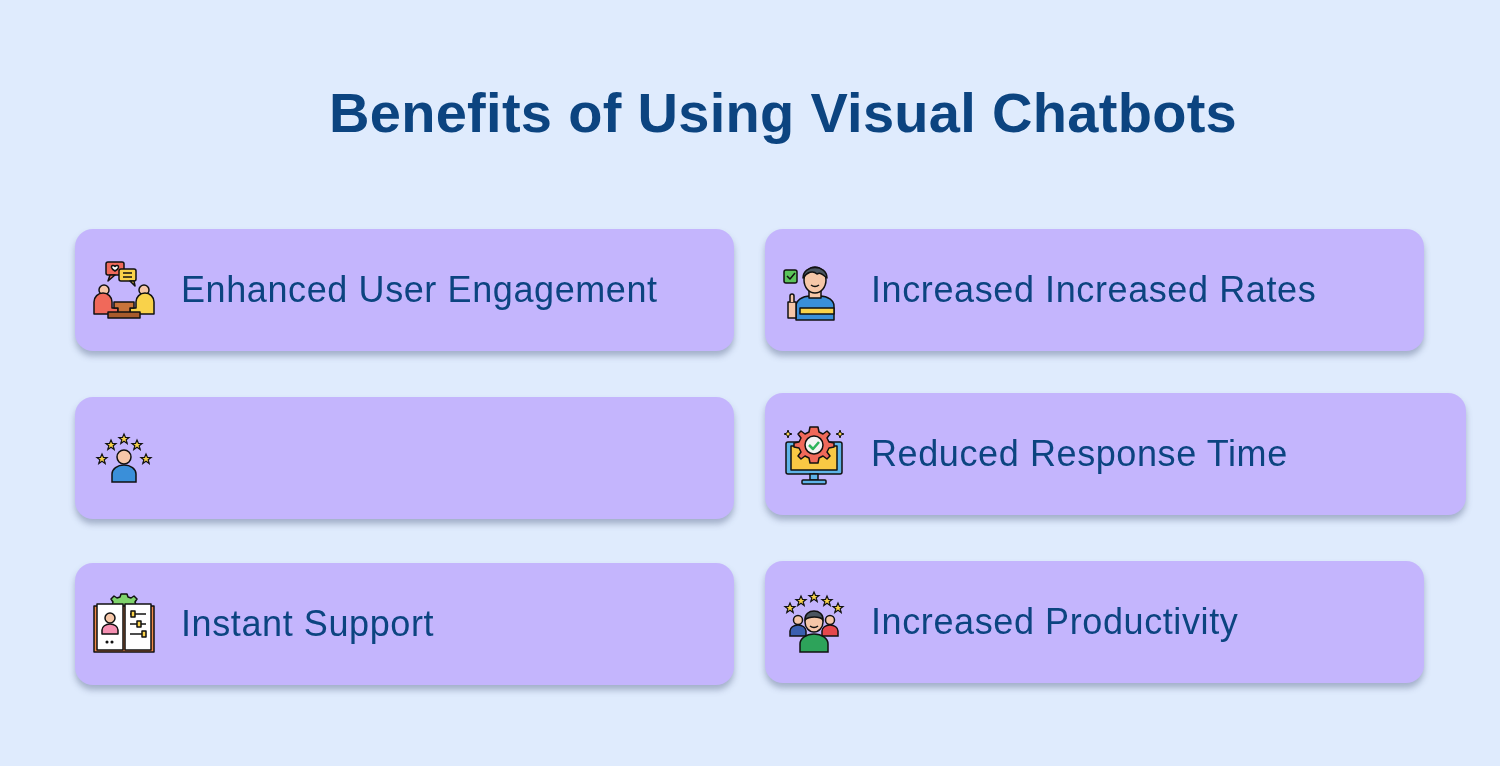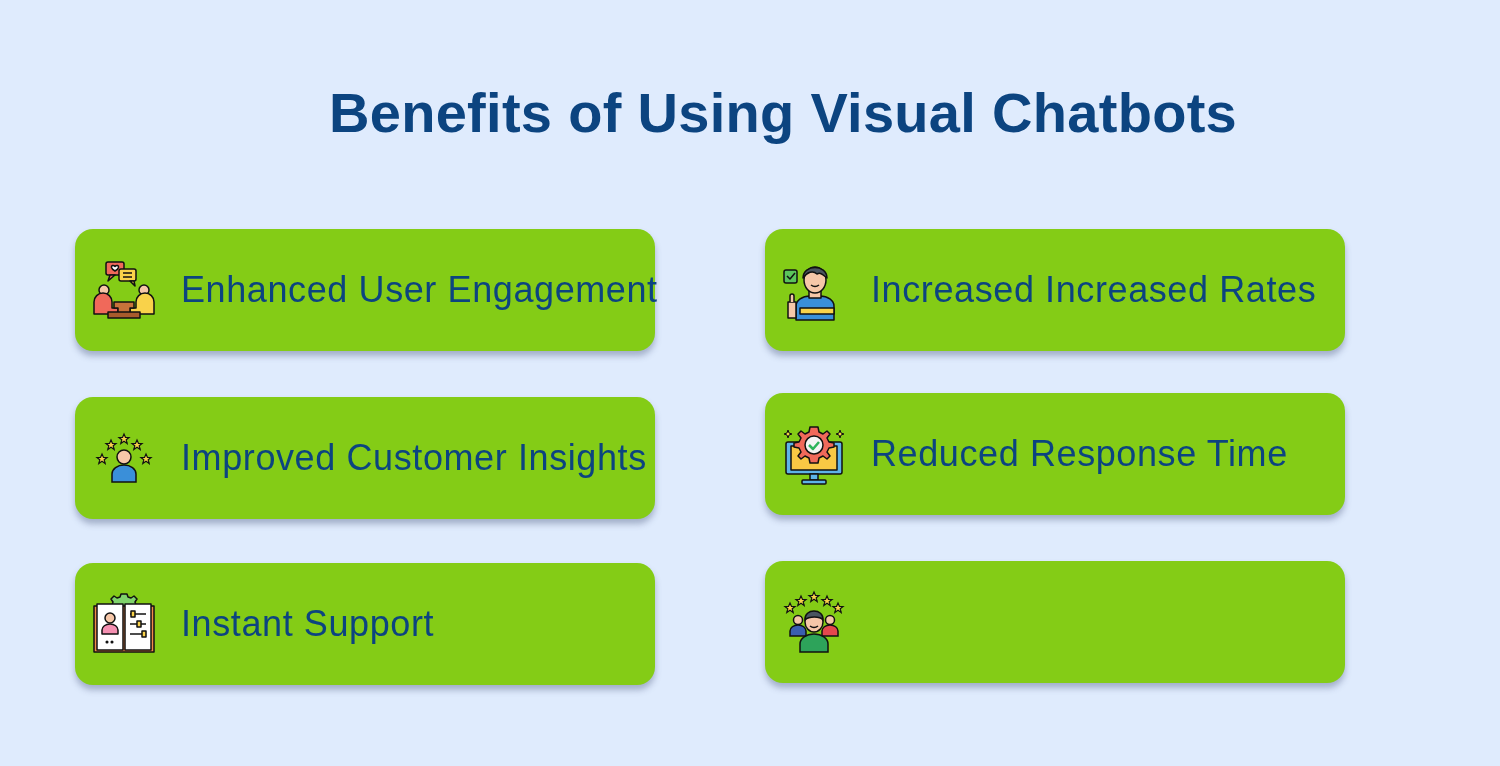--- a/index.html
+++ b/index.html
@@ -8,37 +8,37 @@
       background:#dfebfd;
       font-family:"Liberation Sans", "DejaVu Sans", sans-serif;
       position:relative;
     }
     .title {
       position:absolute; left:0; top:80px; width:1500px;
       text-align:center; font-size:56px; font-weight:bold;
       color:#0c4480; letter-spacing:0.3px;margin-left:33px;
     }
     .card {
-      position:absolute; width:580px; height:122px;
-      background:#84cc16; border-radius:18px;
+      position:absolute; width:659px; height:122px;
+      background:#c4b5fd; border-radius:18px;
       box-shadow: 0 5px 6px rgba(90,105,140,0.45);
       display:flex; align-items:center;
     }
     .card .icon {
       position:absolute; left:17px; top:50%; transform:translateY(-50%);
       width:64px; height:64px;
     }
     .card .label {
       position:absolute; left:106px; top:50%; transform:translateY(-50%);
       font-size:36px; color:#0c4480; letter-spacing:0.6px; white-space:nowrap;
     }
     #c1 { left:75px; top:229px; }
     #c2 { left:765px; top:229px; }
     #c3 { left:75px; top:397px; }
-    #c4 { left:765px; top:393px; }
+    #c4 { left:765px; top:393px;padding-left:42px; }
     #c5 { left:75px; top:563px;text-decoration:underline; }
     #c6 { left:765px; top:561px; }
   </style>
 </head>
 <body>
 
 <div class="title">Benefits of Using Visual Chatbots</div>
 
 <div class="card" id="c1">
   <div class="icon">
@@ -95,21 +95,20 @@
         <use href="#st" transform="translate(45 19)"></use>
         <use href="#st" transform="translate(10 33)"></use>
         <use href="#st" transform="translate(54 33)"></use>
       </g>
       <g stroke="#111" stroke-width="1.5">
         <circle cx="32" cy="31" r="7" fill="#f6c7a8"></circle>
         <path d="M20 56 v-8 a12 9 0 0 1 24 0 v8 z" fill="#3a8fd9"></path>
       </g>
     </svg>
   </div>
-  <div class="label">Improved Customer Insights</div>
 </div>
 
 <div class="card" id="c4">
   <div class="icon">
     <svg width="64" height="64" viewBox="0 0 64 64">
       <g stroke="#111" stroke-width="1.5" stroke-linejoin="round">
         <rect x="4" y="20" width="56" height="32" rx="2" fill="#5eb3e8"></rect>
         <rect x="9" y="24" width="46" height="24" fill="#f9c844"></rect>
         <rect x="28" y="52" width="8" height="6" fill="#5eb3e8"></rect>
         <rect x="20" y="58" width="24" height="4" rx="1" fill="#5eb3e8"></rect>
@@ -168,13 +167,14 @@
         <path d="M8 46 v-5 a8 6 0 0 1 16 0 v5 z" fill="#3a5fb0"></path>
         <circle cx="48" cy="30" r="4.5" fill="#f6c7a8"></circle>
         <path d="M40 46 v-5 a8 6 0 0 1 16 0 v5 z" fill="#e5484d"></path>
         <path d="M18 62 v-8 a14 10 0 0 1 28 0 v8 z" fill="#2da35a"></path>
         <ellipse cx="32" cy="32" rx="9" ry="10" fill="#f6c7a8"></ellipse>
         <path d="M23 30 c-1 -12 19 -12 18 0 c-3 -4 -14 -4 -18 0z" fill="#4a5560"></path>
         <path d="M28 36 q4 3 8 0" fill="none"></path>
       </g>
     </svg>
   </div>
+  <div class="label">Increased Productivity</div>
 </div>
 
 </body></html>

